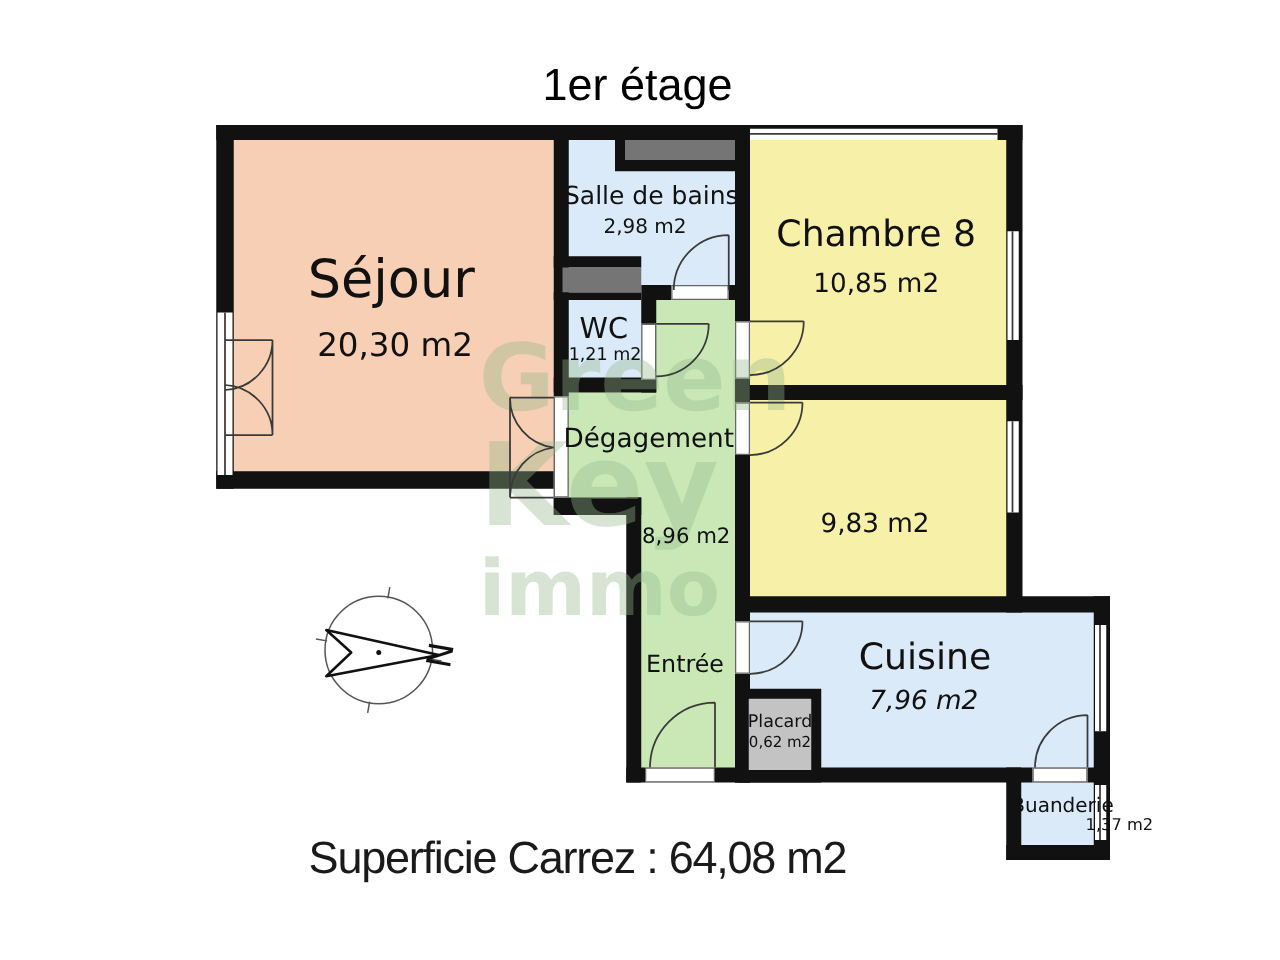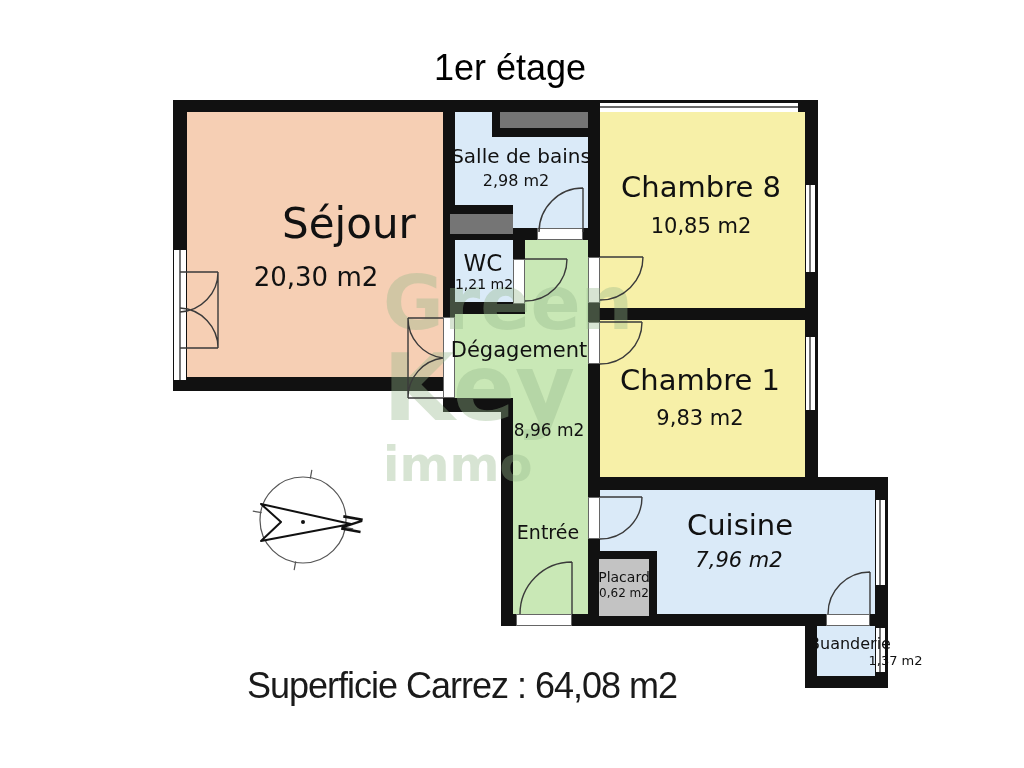--- a/index.html
+++ b/index.html
@@ -76,21 +76,21 @@
   <div class="thr" style="left:537px;top:228px;width:46px;height:12px;"></div>
   <div class="thr" style="left:513px;top:259px;width:12px;height:45px;"></div>
   <div class="thr" style="left:588px;top:257px;width:12px;height:46px;"></div>
   <div class="thr" style="left:588px;top:322px;width:12px;height:42px;"></div>
   <div class="thr" style="left:588px;top:497px;width:12px;height:42px;"></div>
   <div class="thr" style="left:516px;top:614px;width:56px;height:12px;"></div>
   <div class="thr" style="left:826px;top:614px;width:44px;height:12px;"></div>
 
   <div class="wm" style="left:383px;top:268px;font-size:74px;">Green</div>
   <div class="wm" style="left:383px;top:345px;font-size:92px;">Key</div>
-  <div class="wm" style="left:383px;top:442px;font-size:48px;">immo</div>
+  <div class="wm" style="left:383px;top:442px;font-size:62px;">immo</div>
 
   <svg width="1024" height="768">
     <g stroke="#3a3a3a" stroke-width="1.4" fill="none">
       <line x1="180" y1="250" x2="180" y2="380"></line>
       <line x1="600" y1="107" x2="798" y2="107"></line>
       <line x1="810" y1="185" x2="810" y2="272"></line>
       <line x1="810" y1="337" x2="810" y2="410"></line>
       <line x1="880" y1="500" x2="880" y2="585"></line>
       <line x1="880" y1="628" x2="880" y2="672"></line>
     </g>
@@ -121,29 +121,28 @@
         <line x1="303" y1="562" x2="303" y2="571"></line>
         <line x1="252" y1="520" x2="261" y2="520"></line>
         <line x1="345" y1="520" x2="354" y2="520"></line>
       </g>
       <polygon points="261,504 351,524 261,541 281,522" fill="#ffffff" stroke="#111" stroke-width="2" stroke-linejoin="round"></polygon>
       <circle cx="303" cy="522" r="2" fill="#111"></circle>
       <text x="342" y="534" font-size="27" font-family="DejaVu Sans, sans-serif" fill="#111" transform="rotate(100 352 524)">N</text>
     </g>
   </svg>
 
-  <div class="lbl" style="left:313px;top:224px;font-size:42px;margin-left:36px;">Séjour</div>
+  <div class="lbl" style="left:313px;top:224px;font-size:42px;">Séjour</div>
   <div class="lbl" style="left:316px;top:277px;font-size:26px;">20,30 m2</div>
   <div class="lbl" style="left:521px;top:156px;font-size:20px;">Salle de bains</div>
   <div class="lbl" style="left:516px;top:181px;font-size:16px;">2,98 m2</div>
   <div class="lbl" style="left:483px;top:264px;font-size:23px;">WC</div>
   <div class="lbl" style="left:484px;top:285px;font-size:14px;">1,21 m2</div>
   <div class="lbl" style="left:701px;top:188px;font-size:29px;">Chambre 8</div>
   <div class="lbl" style="left:701px;top:227px;font-size:21px;">10,85 m2</div>
-  <div class="lbl" style="left:700px;top:381px;font-size:29px;">Chambre 1</div>
   <div class="lbl" style="left:700px;top:419px;font-size:21px;">9,83 m2</div>
   <div class="lbl" style="left:519px;top:351px;font-size:21px;">Dégagement</div>
   <div class="lbl" style="left:549px;top:430px;font-size:17px;">8,96 m2</div>
   <div class="lbl" style="left:548px;top:532px;font-size:19px;">Entrée</div>
   <div class="lbl" style="left:740px;top:526px;font-size:29px;">Cuisine</div>
   <div class="lbl" style="left:739px;top:561px;font-size:21px;font-style:italic;">7,96 m2</div>
   <div class="lbl" style="left:624px;top:578px;font-size:14px;">Placard</div>
   <div class="lbl" style="left:624px;top:594px;font-size:12px;">0,62 m2</div>
   <div class="lbl" style="left:850px;top:644px;font-size:16px;">Buanderie</div>
   <div class="lbl" style="left:881px;top:661px;font-size:13px;padding-left:29px;">1,37 m2</div>

